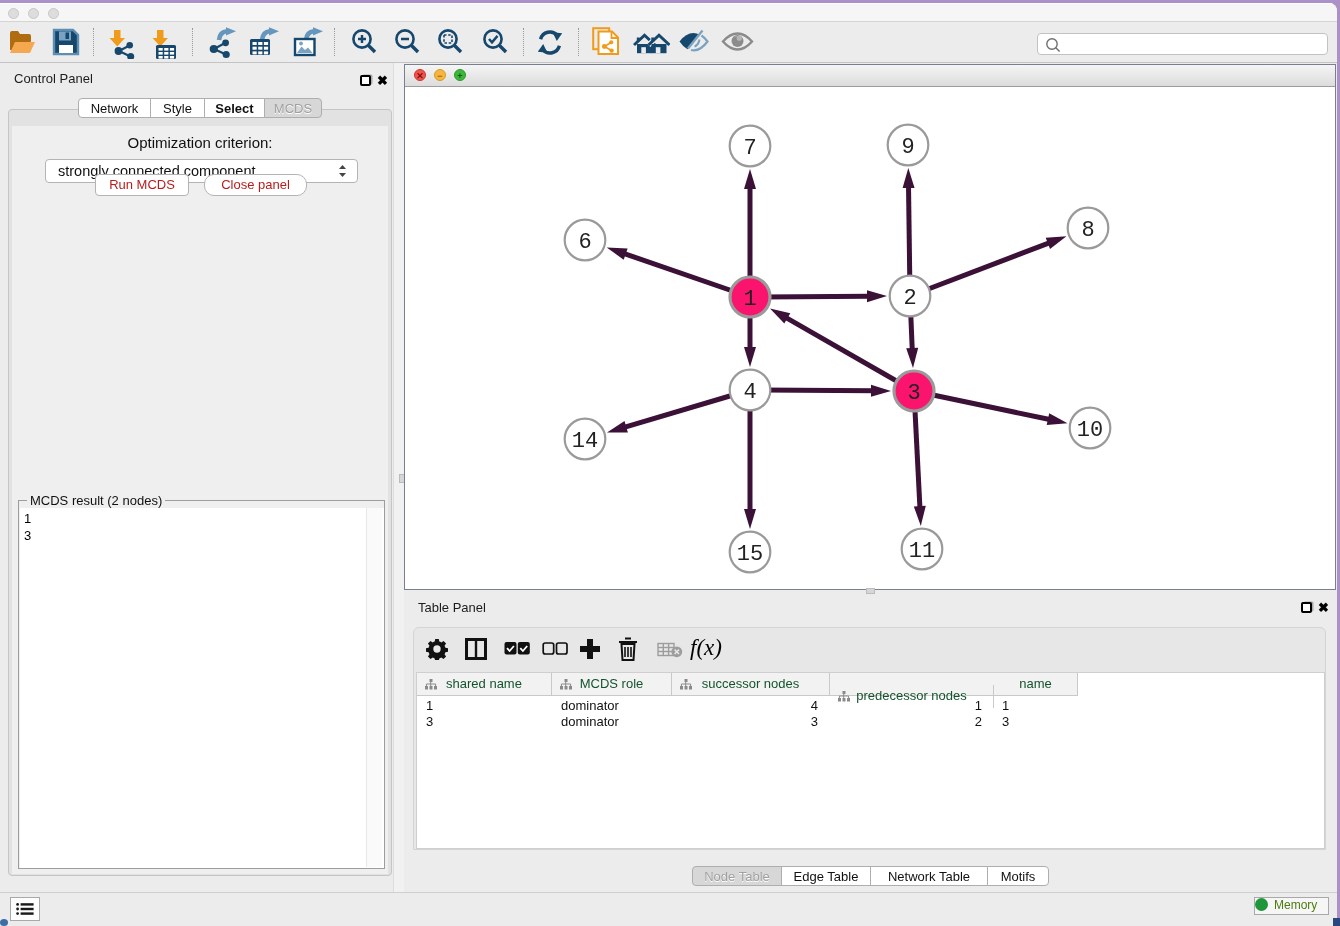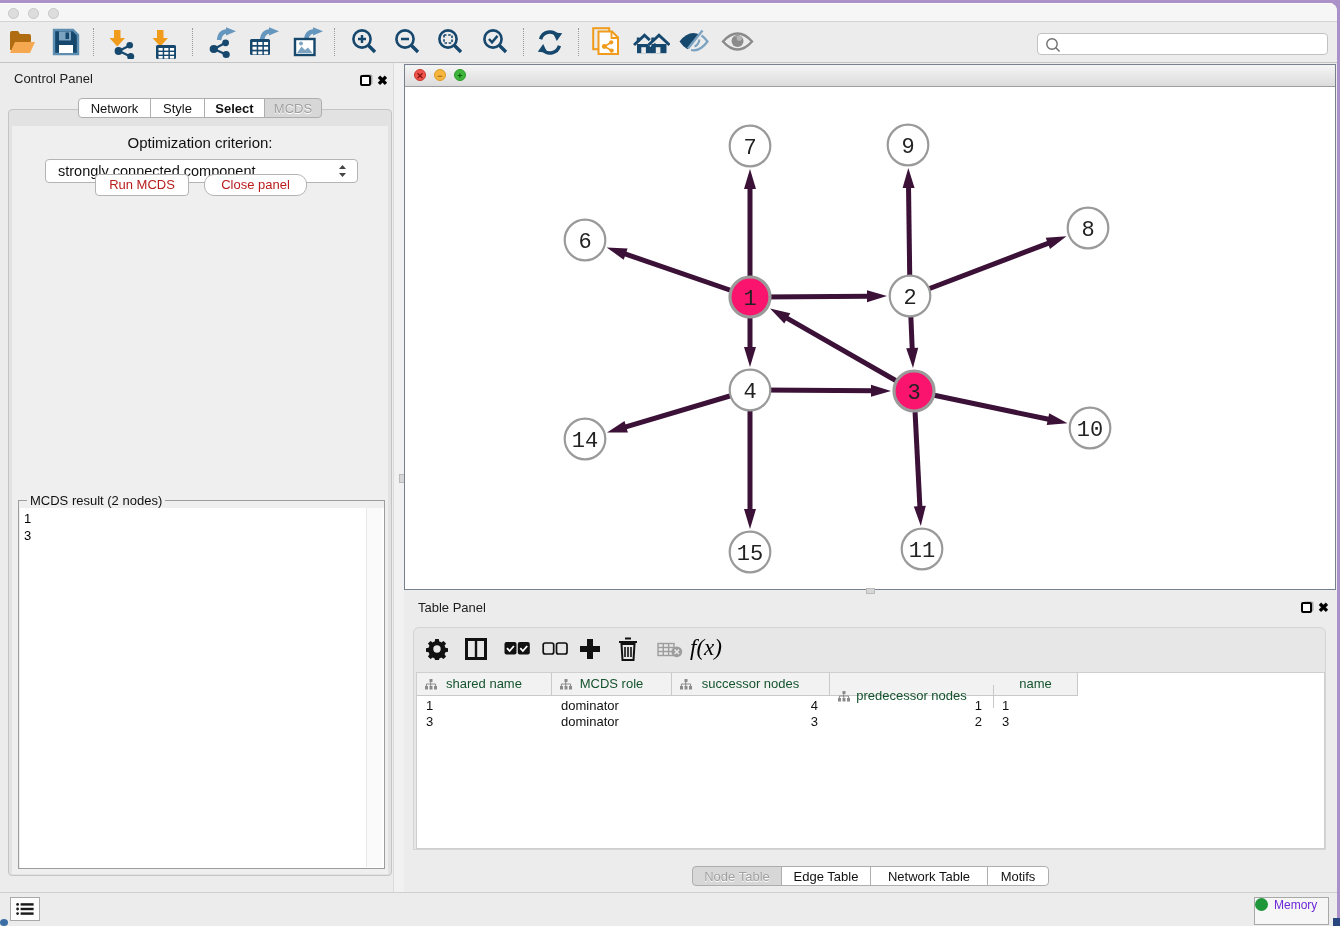--- a/index.html
+++ b/index.html
@@ -50,21 +50,21 @@
 .hcell { position:absolute; top:0; height:23px; border-right:1px solid #c9c9c9; font-size:13px; color:#14532d; text-align:center; line-height:22px; }
 .hicon { position:absolute; left:8px; top:6px; }
 .trow { position:absolute; font-size:13px; color:#111; height:16px; line-height:16px; }
 .tcell { position:absolute; }
 
 #bottomtabs { position:absolute; left:288px; top:272px; height:20px; }
 .btab { position:absolute; top:0; height:20px; background:#fff; border:1px solid #aeaeae; font-size:13px; color:#111; text-align:center; line-height:19px; }
 
 #statusbar { position:absolute; left:0; top:889px; width:1337px; height:34px; background:#ececec; border-top:1px solid #cfcfcf; }
 #listbtn { position:absolute; left:10px; top:4px; width:30px; height:24px; background:#fdfdfd; border:1px solid #a9a9a9; }
-#membtn { position:absolute; left:1254px; top:4px; width:75px; height:28px; background:#f6f6f6; border:1px solid #a9a9a9; font-size:12px; color:#6d28d9; }
+#membtn { position:absolute; left:1254px; top:4px; width:75px; height:18px; background:#f6f6f6; border:1px solid #a9a9a9; font-size:12px; color:#4d7c0f; }
 .desk-dot { position:absolute; background:#3a6ea5; }
 </style>
 </head>
 <body>
 <div id="win">
   <div id="titlebar">
     <div class="tl" style="left:8px;"></div>
     <div class="tl" style="left:28px;"></div>
     <div class="tl" style="left:48px;"></div>
   </div>

